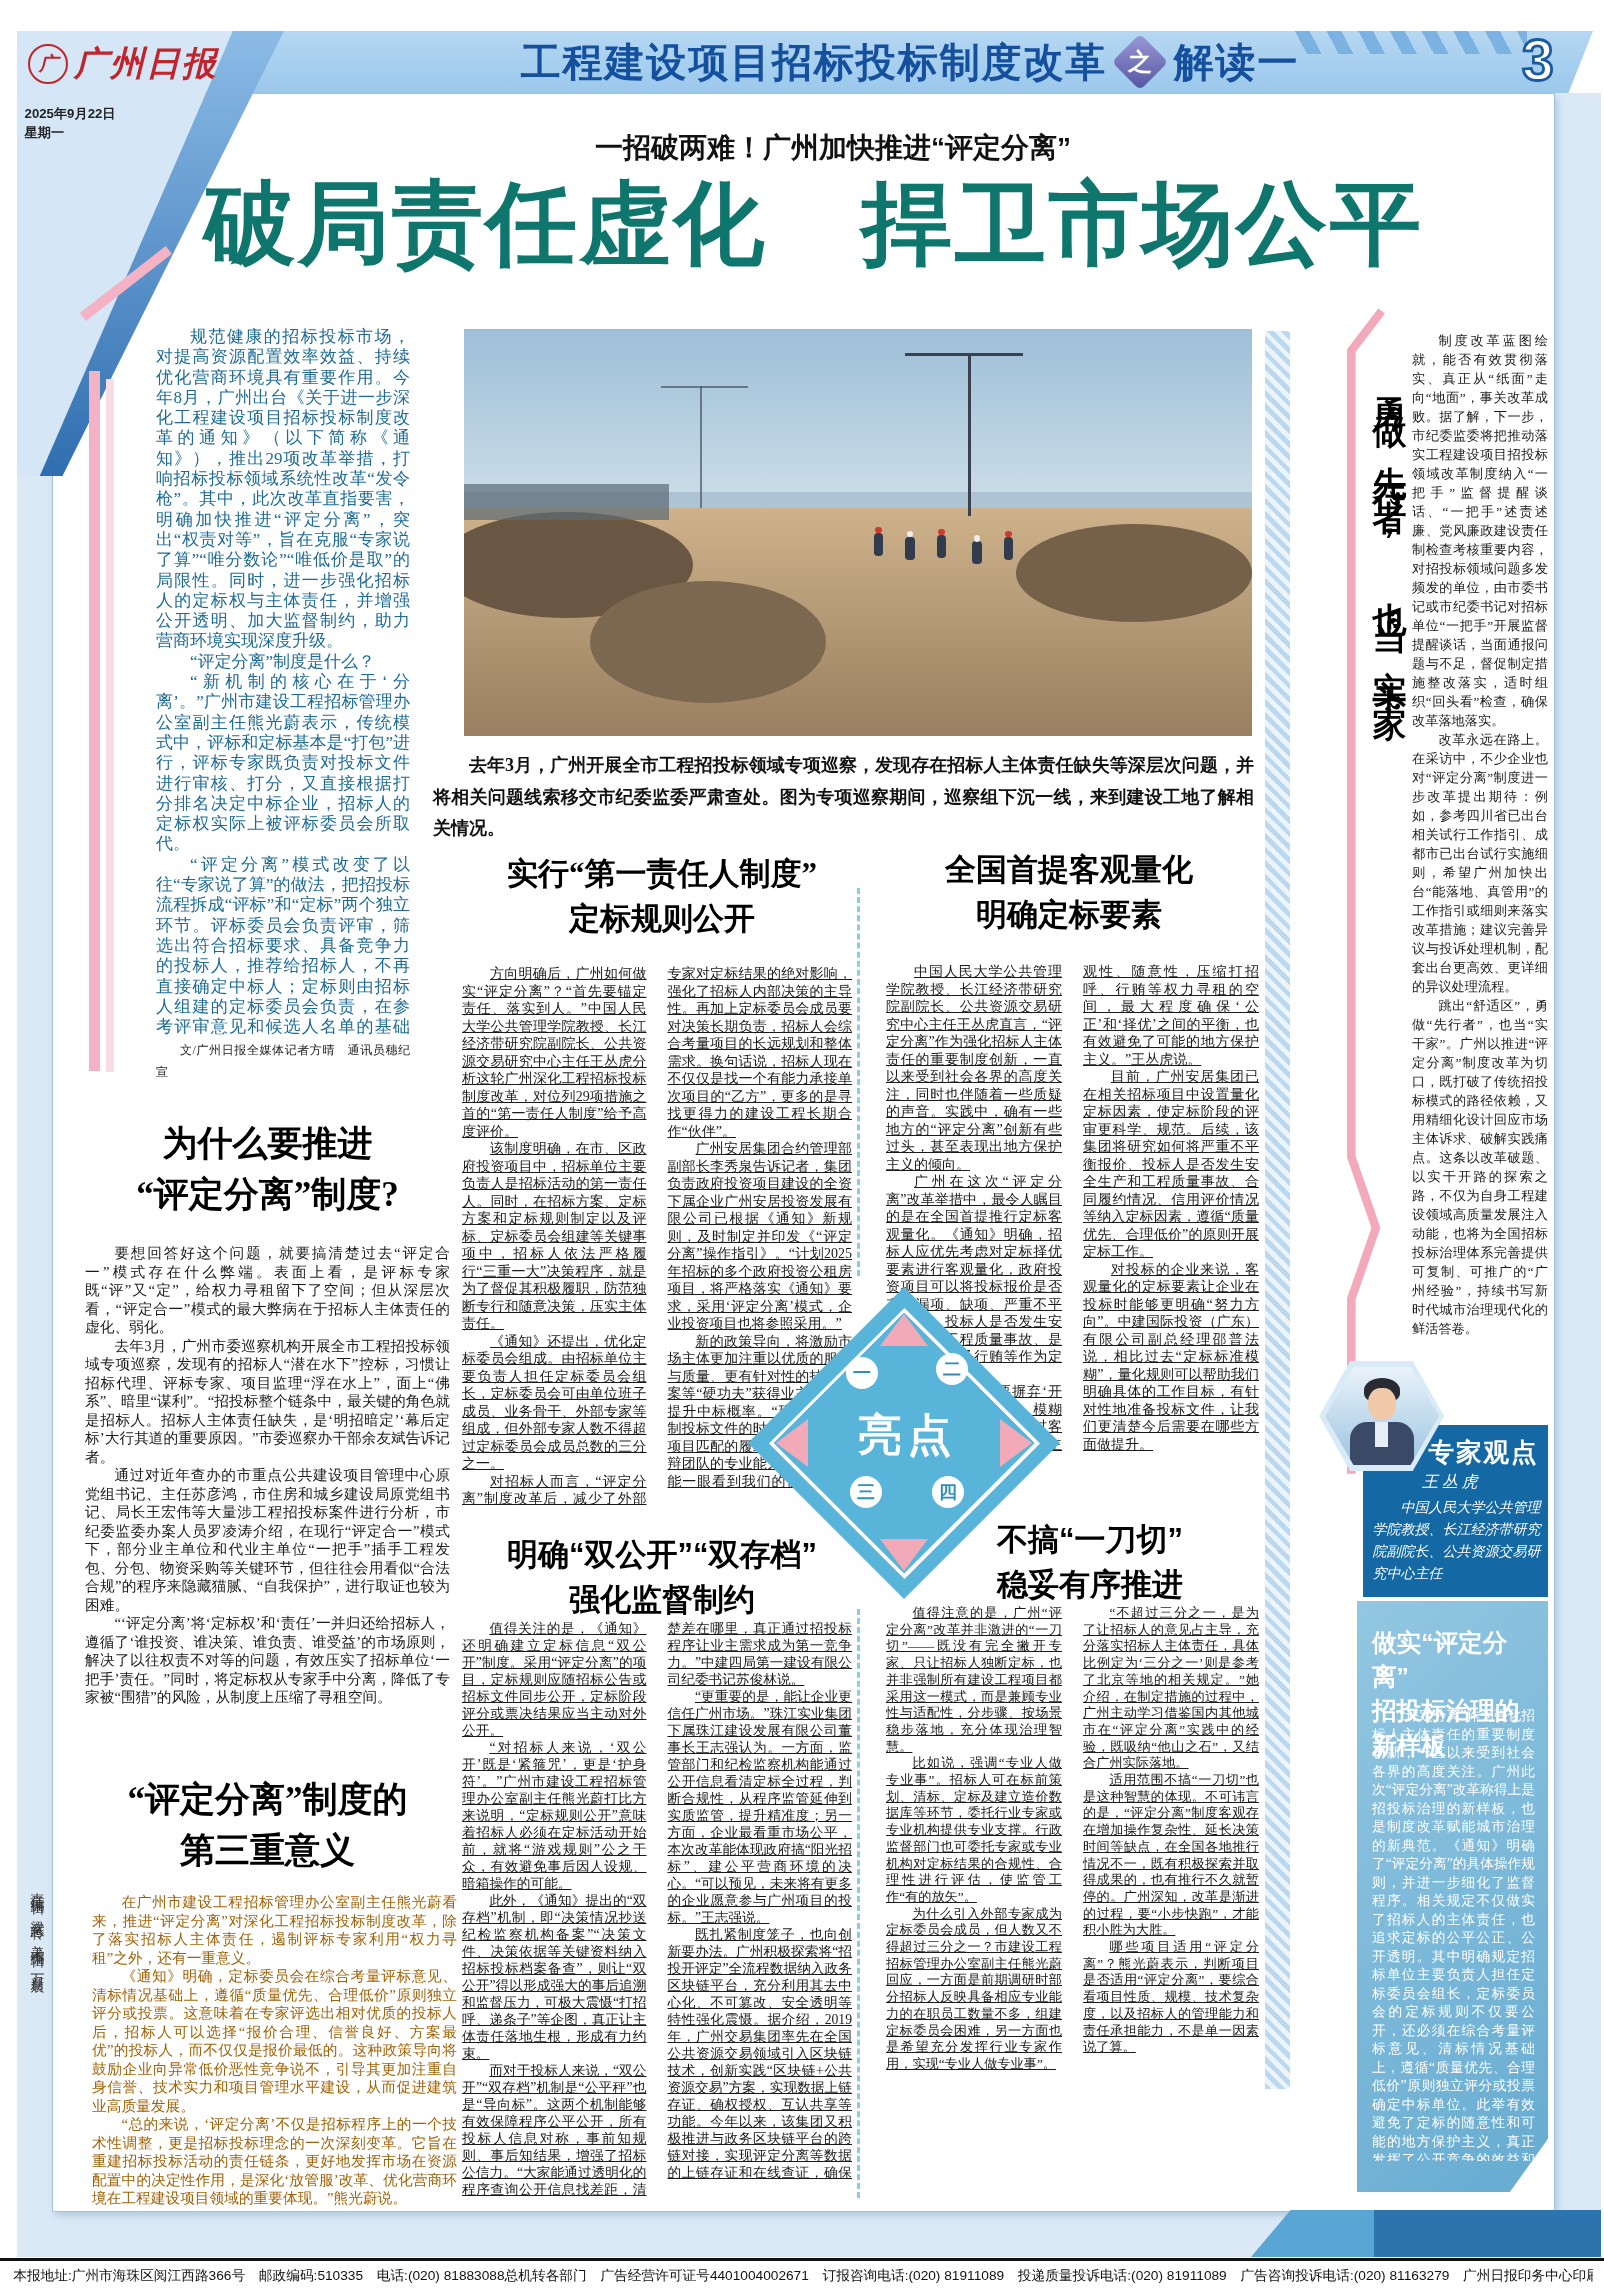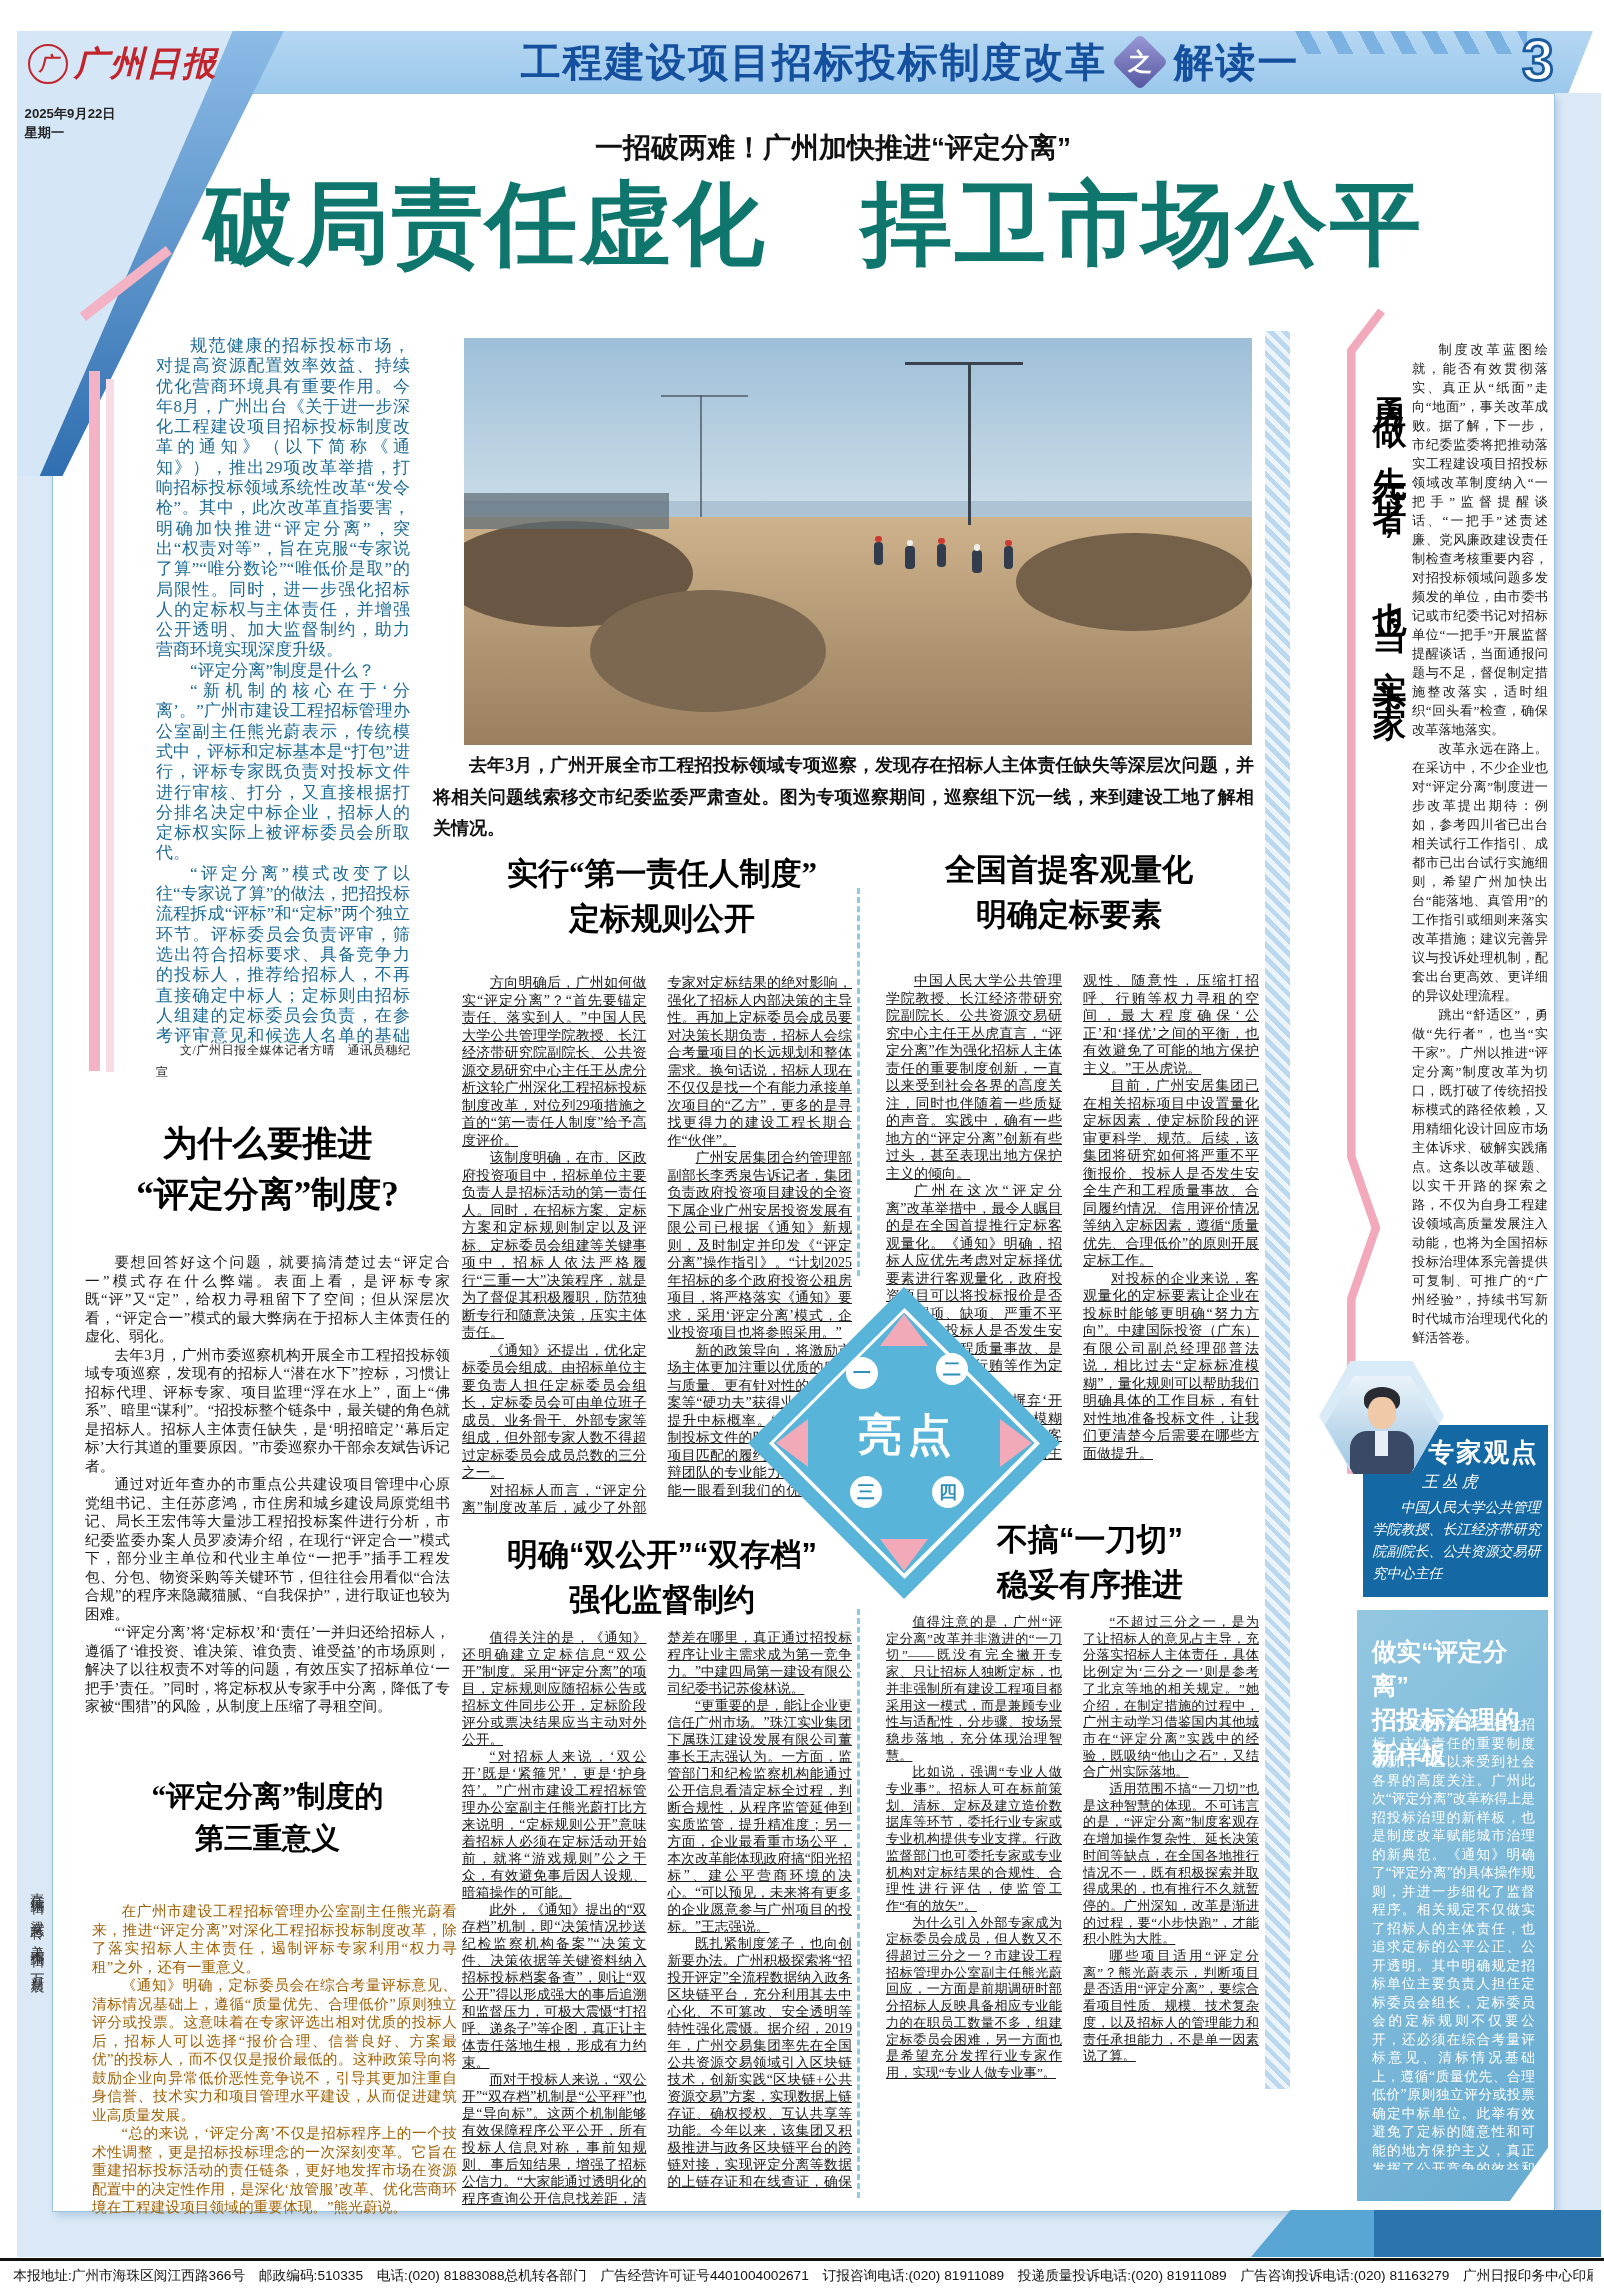--- a/index.html
+++ b/index.html
@@ -2,21 +2,21 @@
 <html style="font-size:15px"><head>
 <meta charset="utf-8">
 <style>
   html,body{margin:0;padding:0;background:#ffffff;}
   #canvas{position:relative;width:1604px;height:2292px;background:#ffffff;overflow:hidden;
           font-family:"Liberation Sans","DejaVu Sans",sans-serif;color:#111;}
   .abs{position:absolute;}
   .serif{font-family:"Liberation Serif","DejaVu Serif",serif;}
   .sans{font-family:"Liberation Sans","DejaVu Sans",sans-serif;}
   .jt{text-align:justify;}
-  .ov{overflow:hidden;margin-top:9px;}
+  .ov{overflow:hidden;}
   p.ind{margin:0;text-indent:2em;}
   .c2{column-count:2;column-gap:21px;text-decoration:underline;}
   .blue-strip{background:#dbe9f6;}
   .sec-h{font-weight:bold;text-align:center;color:#000;line-height:1.45;}
   .dash-v{border-left:3.8px dashed #8ccbe2;width:0;}
   
   .band{background:linear-gradient(180deg,#b5d7f2,#9bc8ec);
         clip-path:polygon(0 0,100% 0,calc(100% - 24.6px) 100%,0 100%);}
   .band-title{display:flex;align-items:center;justify-content:center;gap:13.2px;height:100%;}
   .band-text{color:#15509e;font-weight:bold;font-size:40px;letter-spacing:1.9px;}
@@ -122,21 +122,21 @@
     <div>为什么要推进</div>
     <div>“评定分离”制度?</div>
   </div>
   <div class="abs serif jt ov" style="left:85px;top:1244px;width:365px;height:519px;font-size:14.7px;line-height:18.5px;color:#1a1a1a;">
     <p class="ind">要想回答好这个问题，就要搞清楚过去“评定合一”模式存在什么弊端。表面上看，是评标专家既“评”又“定”，给权力寻租留下了空间；但从深层次看，“评定合一”模式的最大弊病在于招标人主体责任的虚化、弱化。</p>
     <p class="ind">去年3月，广州市委巡察机构开展全市工程招投标领域专项巡察，发现有的招标人“潜在水下”控标，习惯让招标代理、评标专家、项目监理“浮在水上”，面上“佛系”、暗里“谋利”。“招投标整个链条中，最关键的角色就是招标人。招标人主体责任缺失，是‘明招暗定’‘幕后定标’大行其道的重要原因。”市委巡察办干部余友斌告诉记者。</p>
     <p class="ind">通过对近年查办的市重点公共建设项目管理中心原党组书记、主任苏彦鸿，市住房和城乡建设局原党组书记、局长王宏伟等大量涉工程招投标案件进行分析，市纪委监委办案人员罗凌涛介绍，在现行“评定合一”模式下，部分业主单位和代业主单位“一把手”插手工程发包、分包、物资采购等关键环节，但往往会用看似“合法合规”的程序来隐藏猫腻、“自我保护”，进行取证也较为困难。</p>
     <p class="ind">“‘评定分离’将‘定标权’和‘责任’一并归还给招标人，遵循了‘谁投资、谁决策、谁负责、谁受益’的市场原则，解决了以往权责不对等的问题，有效压实了招标单位‘一把手’责任。”同时，将定标权从专家手中分离，降低了专家被“围猎”的风险，从制度上压缩了寻租空间。</p>
   </div>
 
-  <div class="abs serif sec-h" style="left:85px;top:1775px;width:365px;font-size:29px;text-align:center;">
+  <div class="abs serif sec-h" style="left:85px;top:1775px;width:365px;font-size:35px;text-align:center;">
     <div>“评定分离”制度的</div>
     <div>第三重意义</div>
   </div>
   <div class="abs serif jt ov" style="left:92px;top:1893px;width:365px;height:314px;font-size:14.7px;line-height:18.5px;color:#a16207;">
     <p class="ind">在广州市建设工程招标管理办公室副主任熊光蔚看来，推进“评定分离”对深化工程招标投标制度改革，除了落实招标人主体责任，遏制评标专家利用“权力寻租”之外，还有一重意义。</p>
     <p class="ind">《通知》明确，定标委员会在综合考量评标意见、清标情况基础上，遵循“质量优先、合理低价”原则独立评分或投票。这意味着在专家评选出相对优质的投标人后，招标人可以选择“报价合理、信誉良好、方案最优”的投标人，而不仅仅是报价最低的。这种政策导向将鼓励企业向异常低价恶性竞争说不，引导其更加注重自身信誉、技术实力和项目管理水平建设，从而促进建筑业高质量发展。</p>
     <p class="ind">“总的来说，‘评定分离’不仅是招标程序上的一个技术性调整，更是招标投标理念的一次深刻变革。它旨在重建招标投标活动的责任链条，更好地发挥市场在资源配置中的决定性作用，是深化‘放管服’改革、优化营商环境在工程建设项目领域的重要体现。”熊光蔚说。</p>
   </div>
 
   <div class="abs dash-v" style="left:857px;top:888px;height:388px;"></div>

